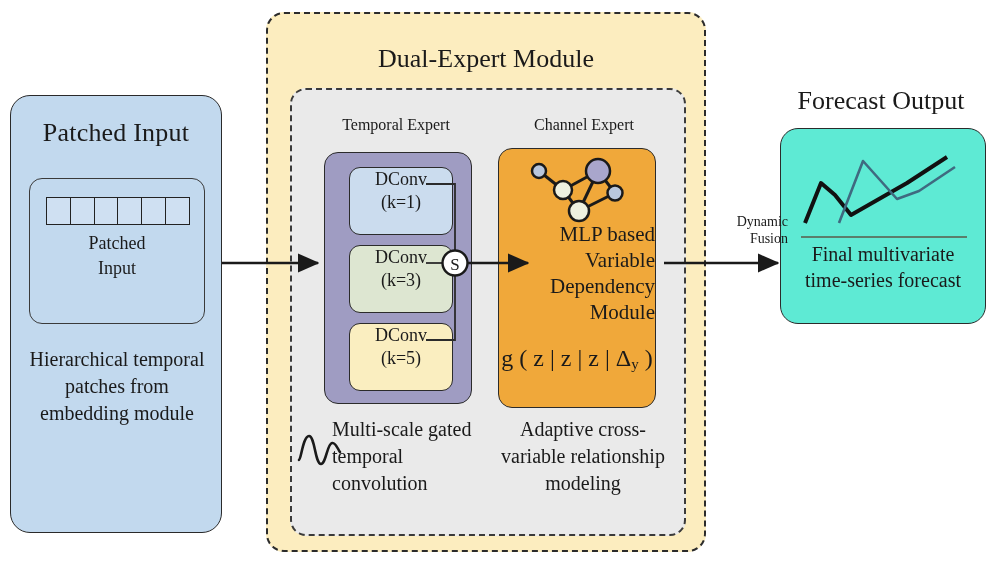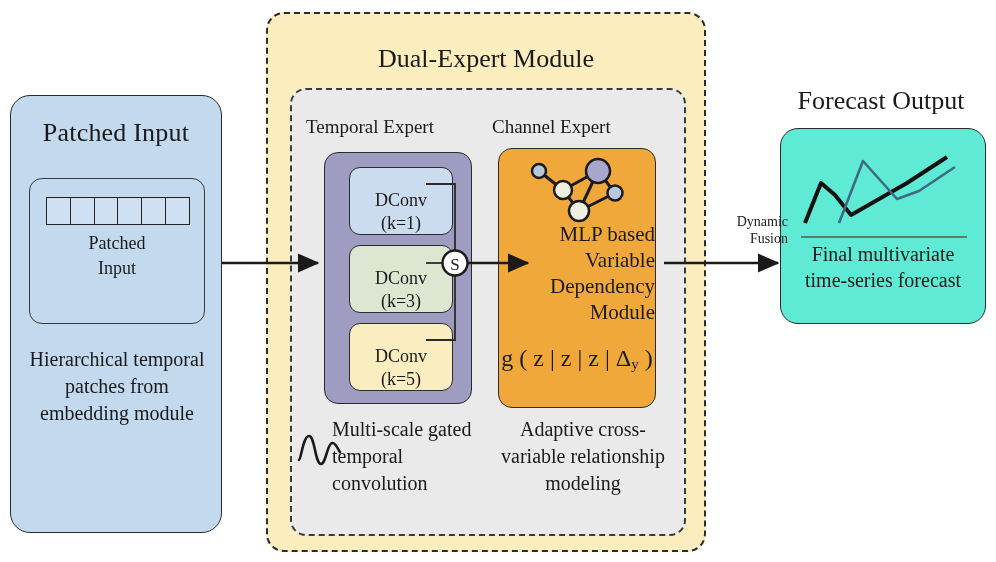--- a/index.html
+++ b/index.html
@@ -48,34 +48,34 @@
   #dual-expert-title{
     position:absolute;left:0;top:30px;width:100%;text-align:center;
     font-size:26px;
   }
   
   #experts-panel{
     position:absolute;left:22px;top:74px;width:396px;height:448px;
     background:#eaeaea;border:2.2px dashed #3a3a3a;border-radius:16px;
     box-sizing:border-box;
   }
-  .expert-heading{position:absolute;font-size:19px;}
+  .expert-heading{position:absolute;font-size:16px;text-align:center;}
   #temporal-heading{left:14px;top:26px;width:180px;}
   #channel-heading{left:200px;top:26px;width:184px;}
 
   
   #temporal-expert{
     position:absolute;left:32px;top:62px;width:148px;height:252px;
     background:#9f9cc2;border:1.6px solid #2b2b2b;border-radius:14px;
     box-sizing:border-box;
   }
   .dconv{
     position:absolute;left:24px;width:104px;height:68px;
     border:1.5px solid #2b2b2b;border-radius:11px;box-sizing:border-box;
-    text-align:center;font-size:18px;line-height:23px;padding-top:21px;
+    text-align:center;font-size:18px;line-height:23px;padding-top:0;
   }
   #dconv-k1{top:14px;background:#cbdcee;}
   #dconv-k3{top:92px;background:#dde6d1;}
   #dconv-k5{top:170px;background:#faeec0;}
   .dconv .d1{display:block;}
   .dconv .d2{display:block;}
 
   
   #channel-expert{
     position:absolute;left:206px;top:58px;width:158px;height:260px;

